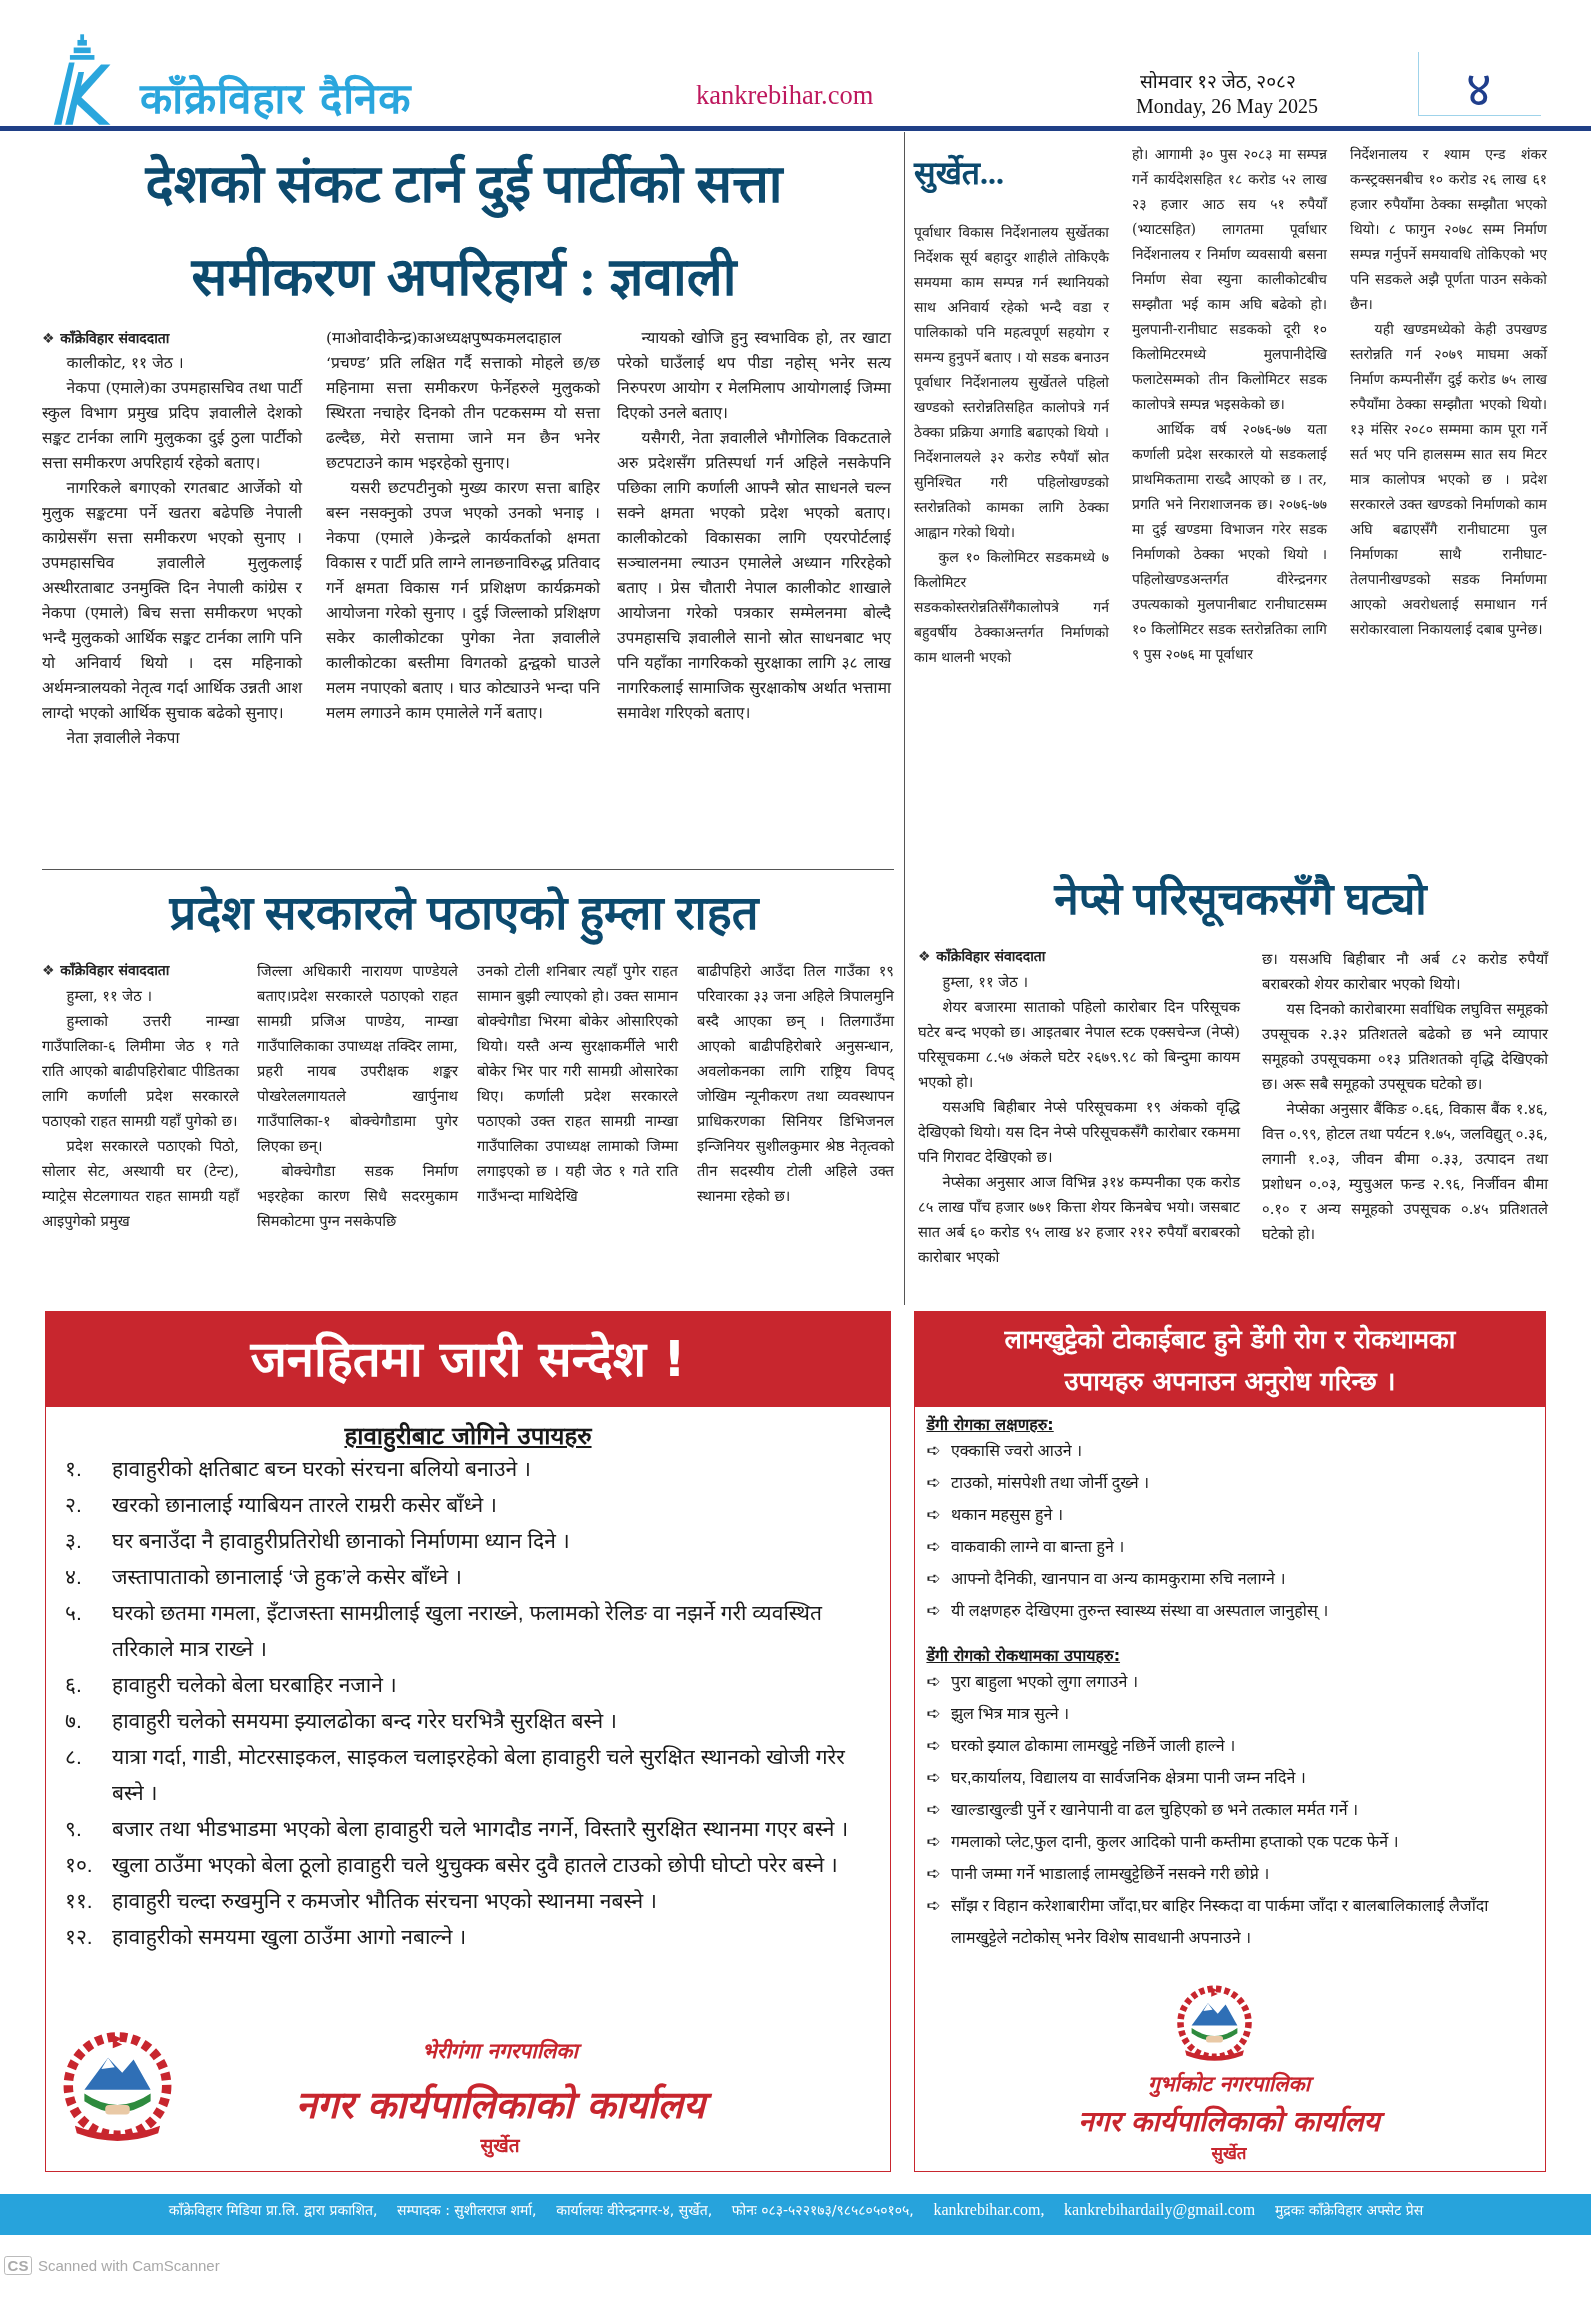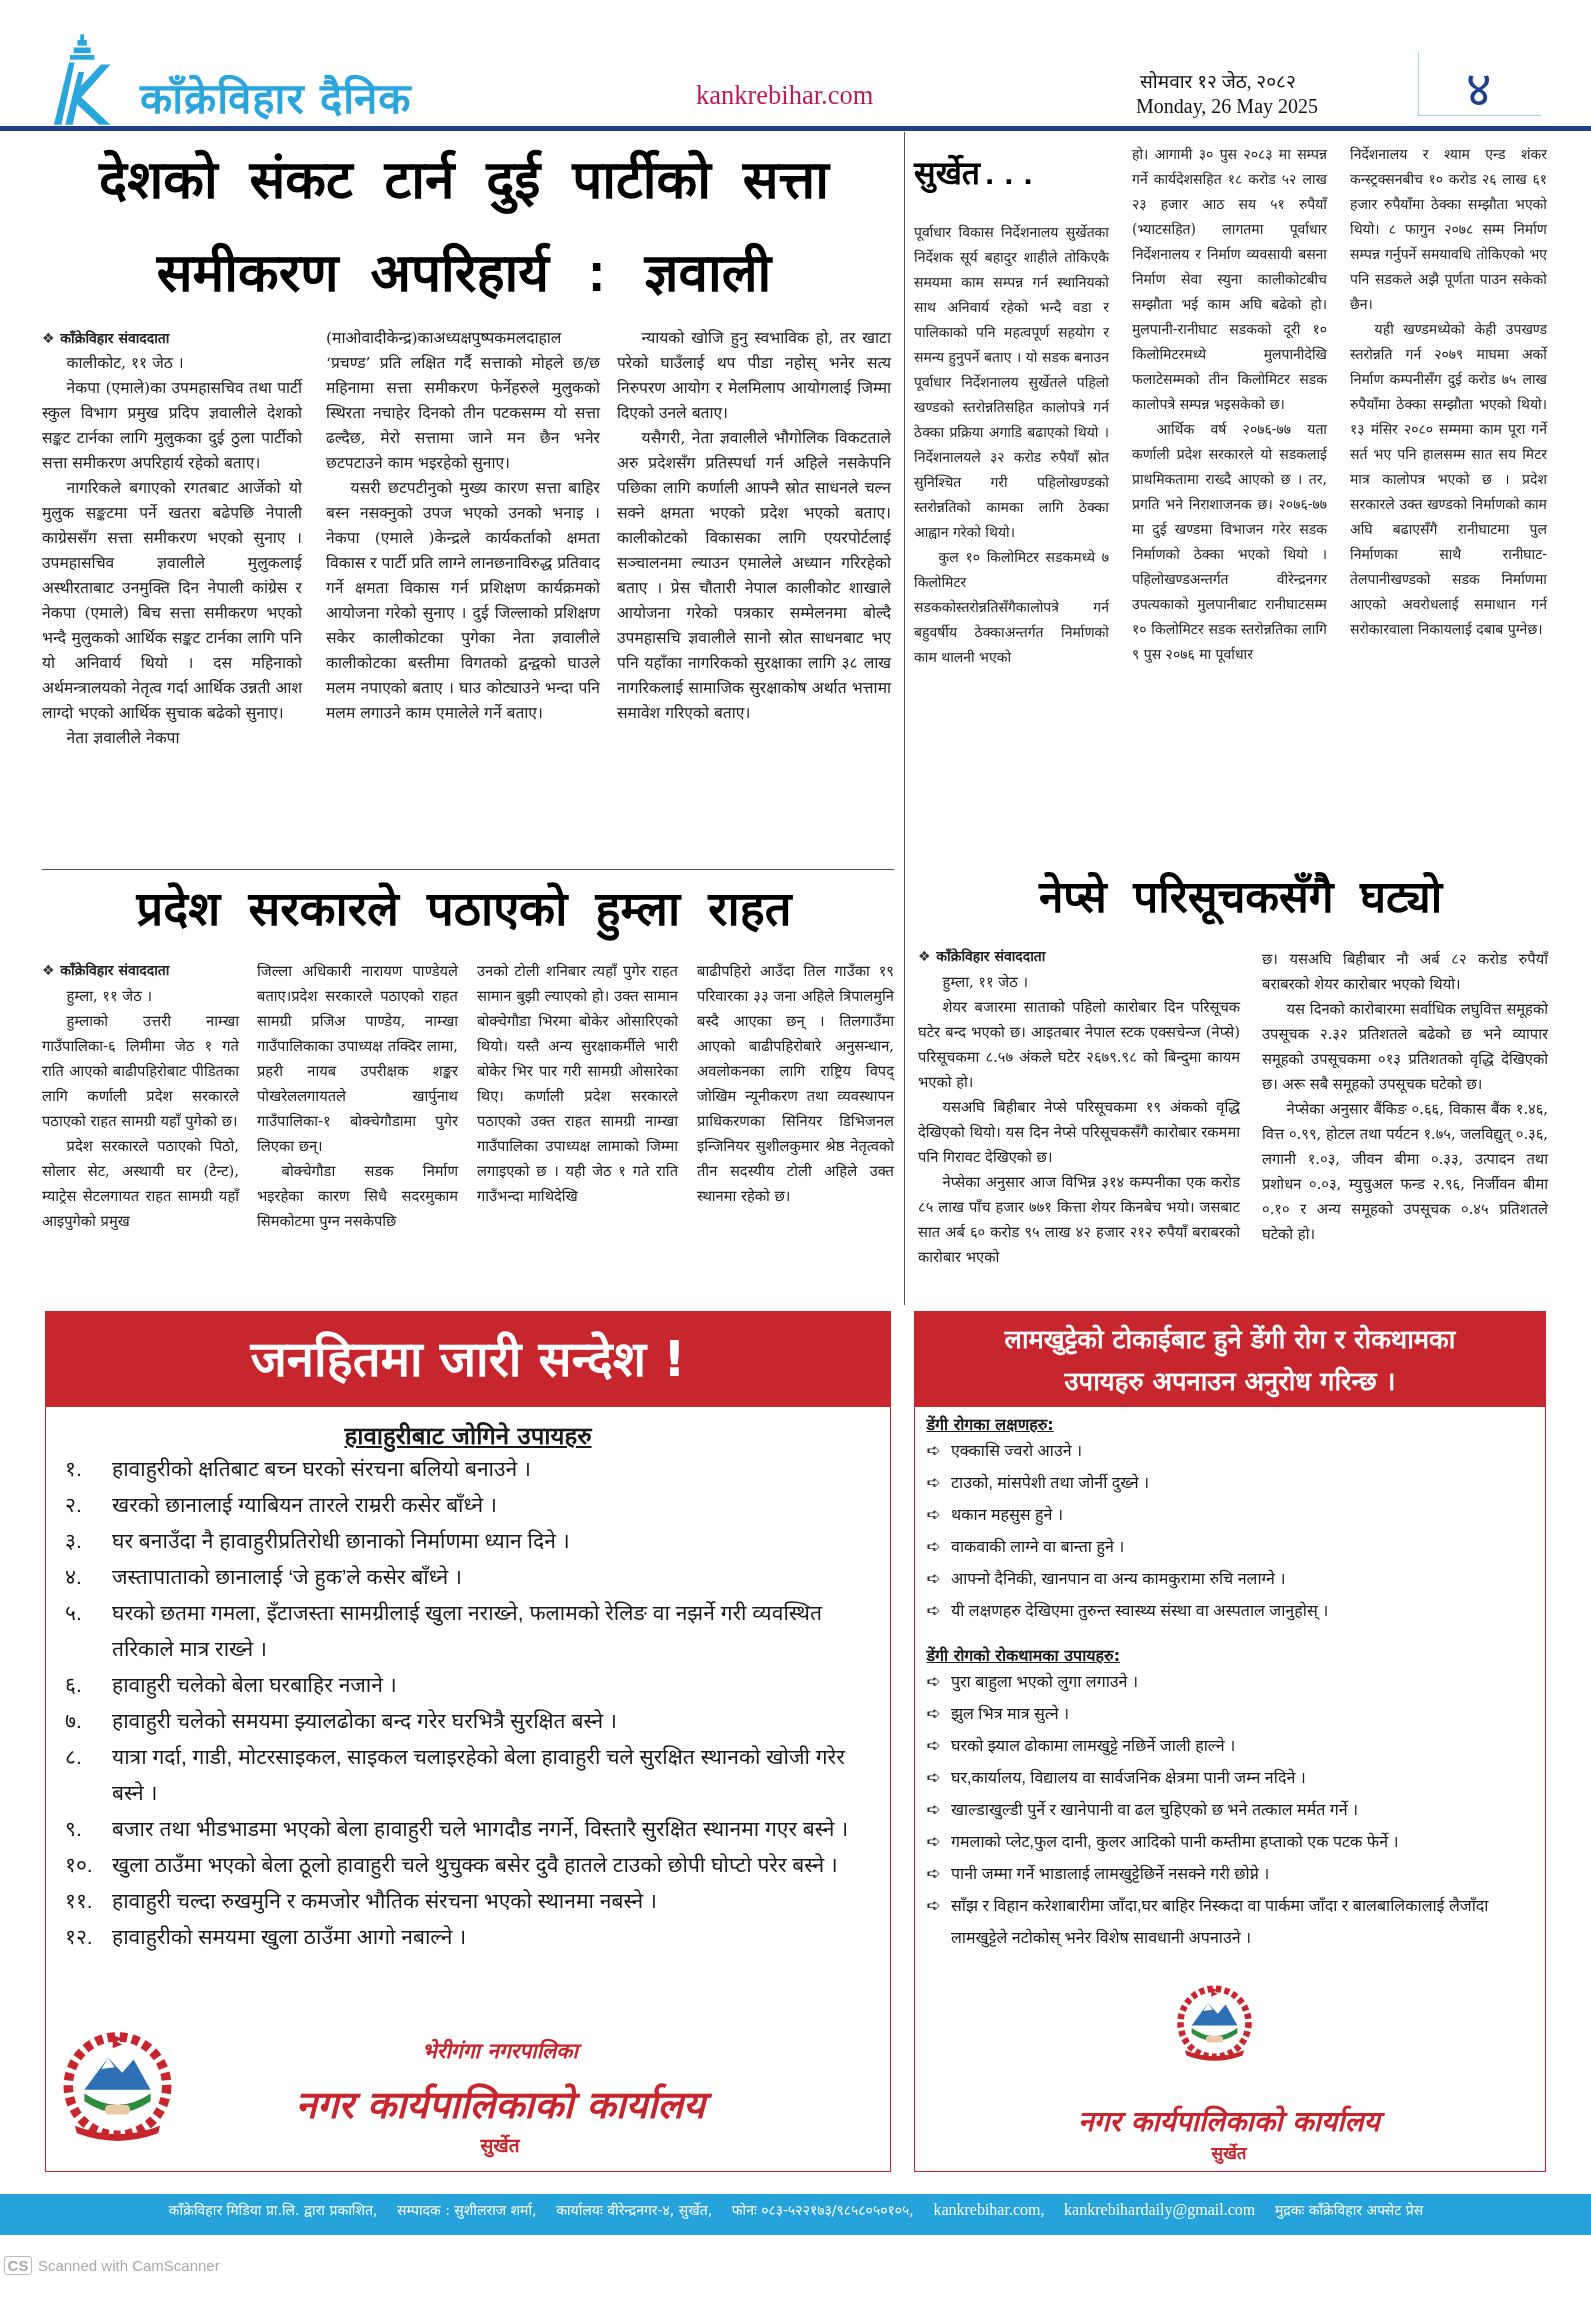--- a/index.html
+++ b/index.html
@@ -11,21 +11,21 @@
   .logo { position: absolute; left: 52px; top: 34px; width: 66px; height: 93px; }
   .logo-text { position: absolute; left: 140px; top: 68px; font-size: 42px; color: #2aa6dd; font-weight: bold; letter-spacing: 0.9px; }
   .site-url { position: absolute; left: 696px; top: 80px; font-family: "Liberation Serif", serif; font-size: 26.5px; color: #be185d; }
   .date-np { position: absolute; left: 1140px; top: 68px; font-size: 19px; color: #111; font-family: "Liberation Serif", serif; }
   .date-en { position: absolute; left: 1136px; top: 95px; font-size: 20px; color: #111; font-family: "Liberation Serif", serif; }
   .page-box { position: absolute; left: 1418px; top: 52px; width: 123px; height: 64px; border-left: 0.9px solid #9fd3ea; border-bottom: 1.9px solid #9fd3ea; }
   .page-num { position: absolute; left: 47px; top: 1.9px; font-size: 49px; color: #1f3e8c; font-family: "Liberation Serif", serif; }
   .rule { position: absolute; left: 0; top: 126px; width: 1592px; height: 4.7px; background: #1f3f86; }
 
   
-  .hl { font-family: Liberation Mono, monospace; font-weight: bold; color: #000000; text-align: center; }
+  .hl { font-family: Liberation Serif, serif; font-weight: bold; color: #0c4a6e; text-align: center; }
   .col { position: absolute; font-size: 15.6px; line-height: 25px; text-align: justify; font-family: "DejaVu Serif", serif; color: #222; }
   .col p { text-indent: 24.6px; }
   .col p.noind { text-indent: 0; }
   .byline { font-weight: bold; font-family: "DejaVu Sans", sans-serif; font-size: 14px; }
   .byline .bullet { margin-right: 5.7px; color: #333; }
   .dateline { text-indent: 24.6px; }
 
   .vline { position: absolute; width: 0.9px; background: #555; }
   .hline { position: absolute; height: 0.9px; background: #555; }
 
@@ -288,20 +288,21 @@
   </ul>
   <svg class="emblem" style="left:257px;top:672px;width:85px;height:79px;" viewBox="0 0 130 118">
     <circle cx="65" cy="58" r="52" fill="none" stroke="#c8262e" stroke-width="10" stroke-dasharray="8 5"></circle>
     <polygon points="30,62 55,28 70,44 82,30 100,62" fill="#2f6fb6"></polygon>
     <polygon points="48,40 55,28 62,38" fill="#fff"></polygon>
     <path d="M30,66 Q65,90 100,66 L100,74 Q65,98 30,74 Z" fill="#2e8b3e"></path>
     <rect x="52" y="78" width="26" height="10" rx="4" fill="#e9c9a6"></rect>
     <path d="M20,100 Q65,118 110,100 L108,108 Q65,124 22,108 Z" fill="#c8262e"></path>
     <polygon points="60,4 60,18 70,14 64,11 70,8" fill="#c8262e"></polygon>
   </svg>
+  <div class="ad-red" style="position:absolute;left:0;top:757px;width:628px;font-size:21px;font-style:italic;">गुर्भाकोट नगरपालिका</div>
   <div class="ad-red" style="position:absolute;left:0;top:789px;width:628px;font-size:28px;font-style:italic;">नगर कार्यपालिकाको कार्यालय</div>
   <div class="ad-red" style="position:absolute;left:0;top:829px;width:628px;font-size:17px;">सुर्खेत</div>
 </section>
 
 <footer class="footer">
   <span>काँक्रेविहार मिडिया प्रा.लि. द्वारा प्रकाशित,</span>
   <span>सम्पादक : सुशीलराज शर्मा,</span>
   <span>कार्यालयः वीरेन्द्रनगर-४, सुर्खेत,</span>
   <span>फोनः ०८३-५२२१७३/९८५८०५०१०५,</span>
   <span class="latin">kankrebihar.com,</span>

